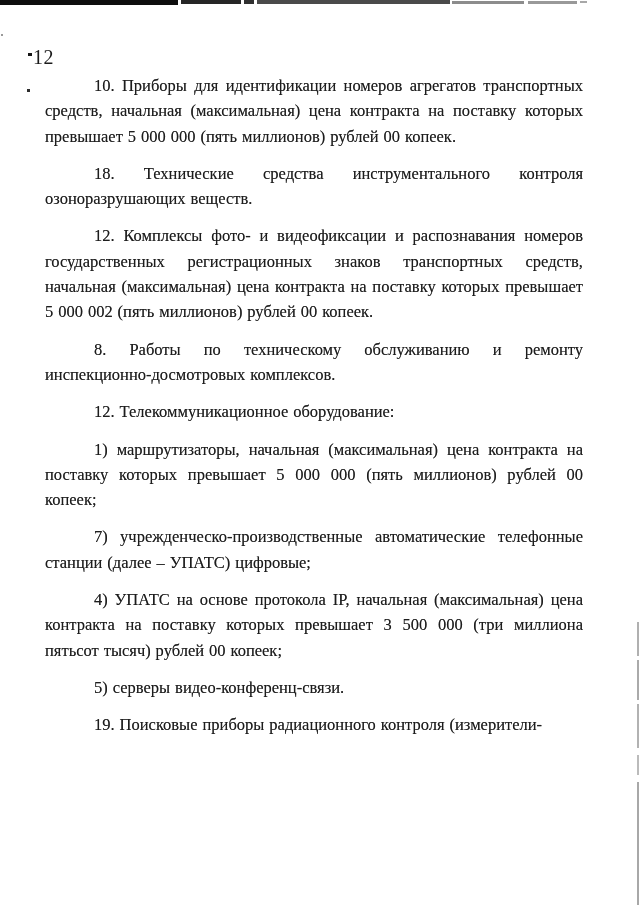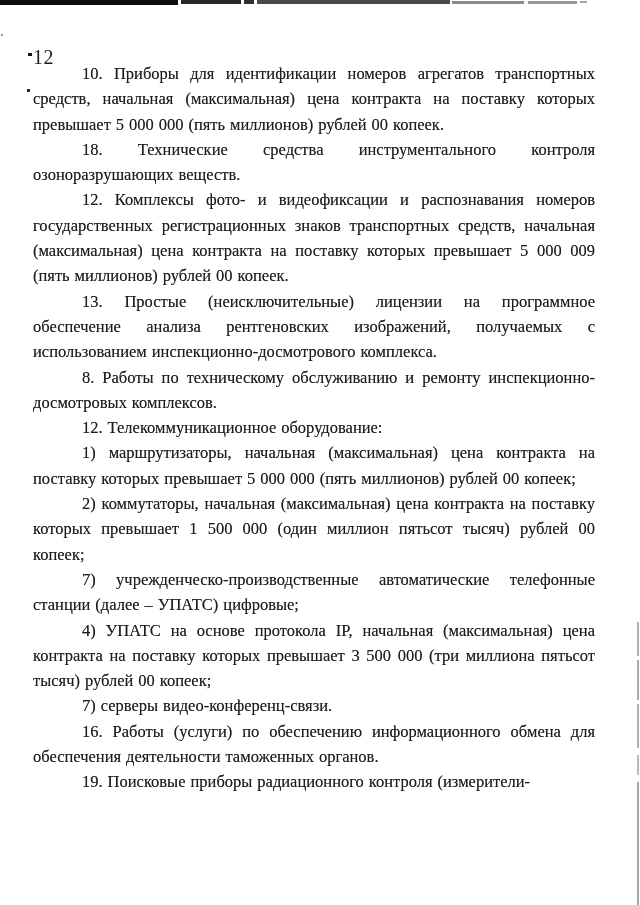--- a/index.html
+++ b/index.html
@@ -37,21 +37,21 @@
     top: 61px;
     left: 33px;
     width: 562px;
     font-size: 16.5px;
     line-height: 25.3px;
     text-align: justify;
     color: #1d1d1d;
     text-shadow: 0 0 0.4px rgba(20,20,20,0.55);
   }
   .para {
-    margin: 0;
+    margin: 12px;
     padding: 0;
     text-indent: 49px;
     word-spacing: 0.05em;
   }
 </style>
 </head>
 <body>
 
 <div class="page">
 
@@ -71,26 +71,23 @@
 
   <div class="artifact" style="left:1px;  top:34px; width:2px; height:2px; background:#9a9a9a;"></div>
   <div class="artifact" style="left:28px; top:53px; width:4px; height:3px; background:#161616;"></div>
   <div class="artifact" style="left:27px; top:89px; width:3px; height:3px; background:#2d2d2d;"></div>
 
   <div class="page-number">12</div>
 
   <div class="text-block">
     <p class="para">10. Приборы для идентификации номеров агрегатов транспортных средств, начальная (максимальная) цена контракта на поставку которых превышает 5 000 000 (пять миллионов) рублей 00 копеек.</p>
     <p class="para">18. Технические средства инструментального контроля озоноразрушающих веществ.</p>
-    <p class="para">12. Комплексы фото- и видеофиксации и распознавания номеров государственных регистрационных знаков транспортных средств, начальная (максимальная) цена контракта на поставку которых превышает 5 000 009 (пять миллионов) рублей 00 копеек.</p>
-    <p class="para">13. Простые (неисключительные) лицензии на программное обеспечение анализа рентгеновских изображений, получаемых с использованием инспекционно-досмотрового комплекса.</p>
+    <p class="para">12. Комплексы фото- и видеофиксации и распознавания номеров государственных регистрационных знаков транспортных средств, начальная (максимальная) цена контракта на поставку которых превышает 5 000 002 (пять миллионов) рублей 00 копеек.</p>
     <p class="para">8. Работы по техническому обслуживанию и ремонту инспекционно-досмотровых комплексов.</p>
     <p class="para">12. Телекоммуникационное оборудование:</p>
     <p class="para">1) маршрутизаторы, начальная (максимальная) цена контракта на поставку которых превышает 5 000 000 (пять миллионов) рублей 00 копеек;</p>
-    <p class="para">2) коммутаторы, начальная (максимальная) цена контракта на поставку которых превышает 1 500 000 (один миллион пятьсот тысяч) рублей 00 копеек;</p>
     <p class="para">7) учрежденческо-производственные автоматические телефонные станции (далее – УПАТС) цифровые;</p>
     <p class="para">4) УПАТС на основе протокола IP, начальная (максимальная) цена контракта на поставку которых превышает 3 500 000 (три миллиона пятьсот тысяч) рублей 00 копеек;</p>
-    <p class="para">7) серверы видео-конференц-связи.</p>
-    <p class="para">16. Работы (услуги) по обеспечению информационного обмена для обеспечения деятельности таможенных органов.</p>
+    <p class="para">5) серверы видео-конференц-связи.</p>
     <p class="para">19. Поисковые приборы радиационного контроля (измерители-</p>
   </div>
 
 </div>
 
 </body></html>

